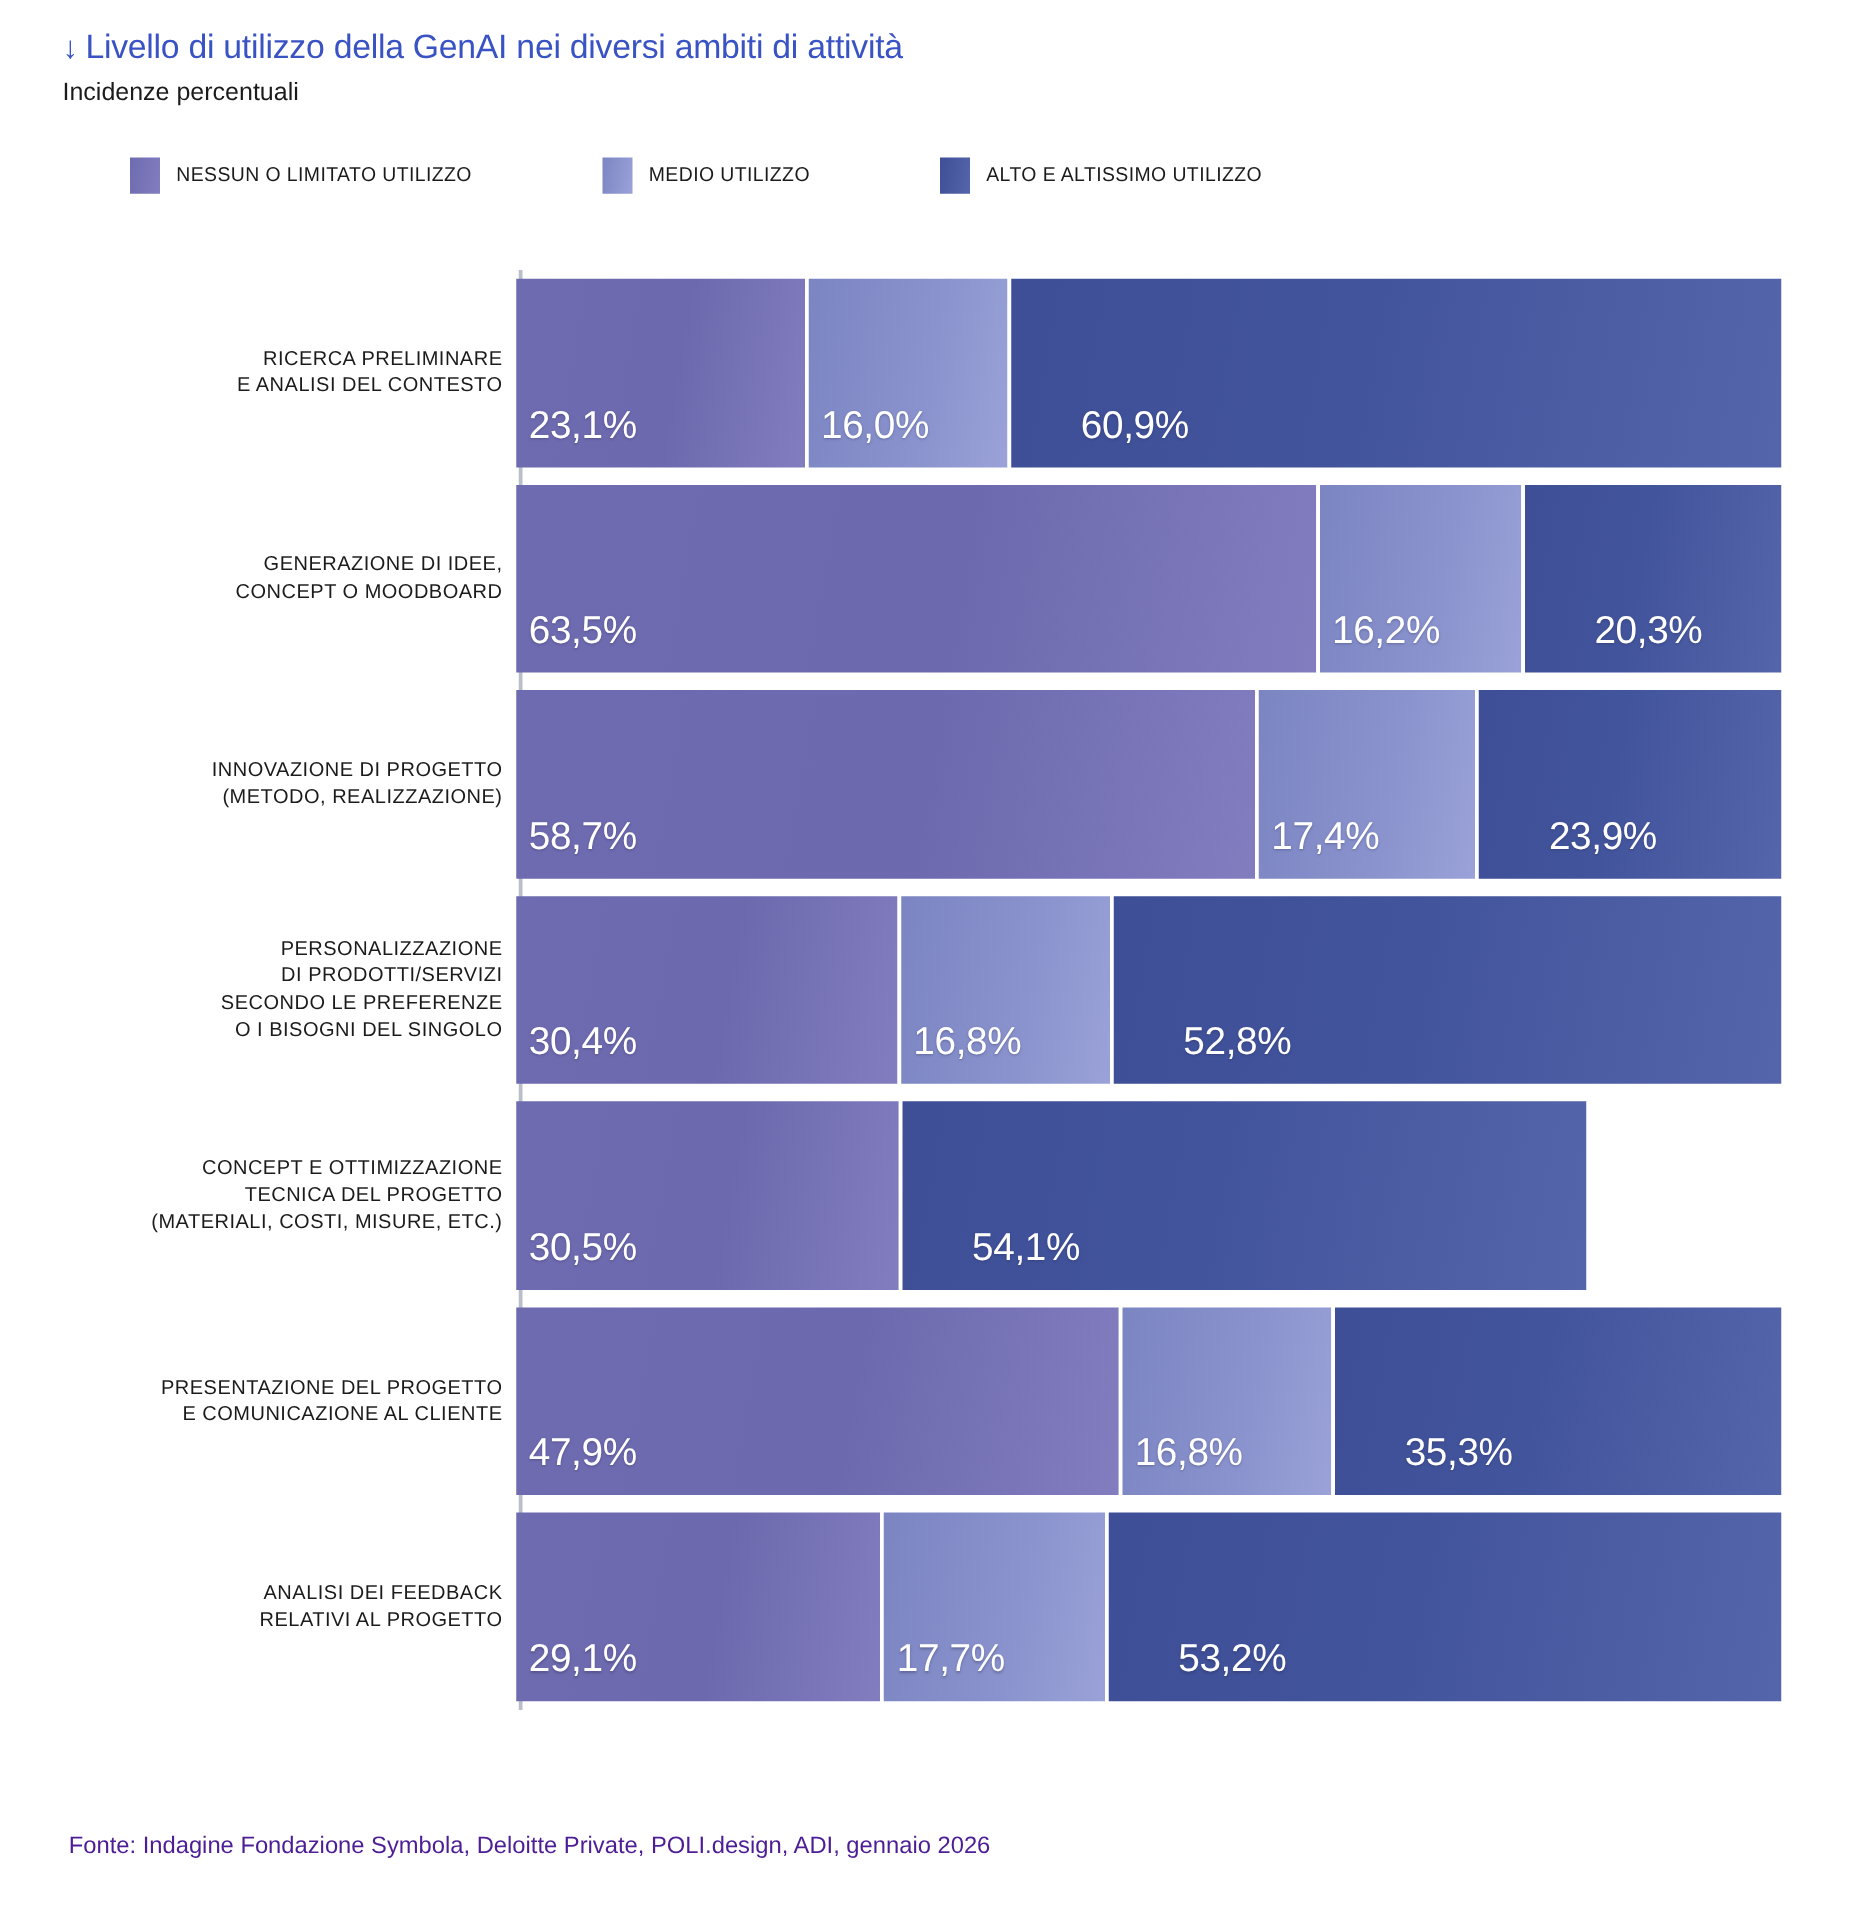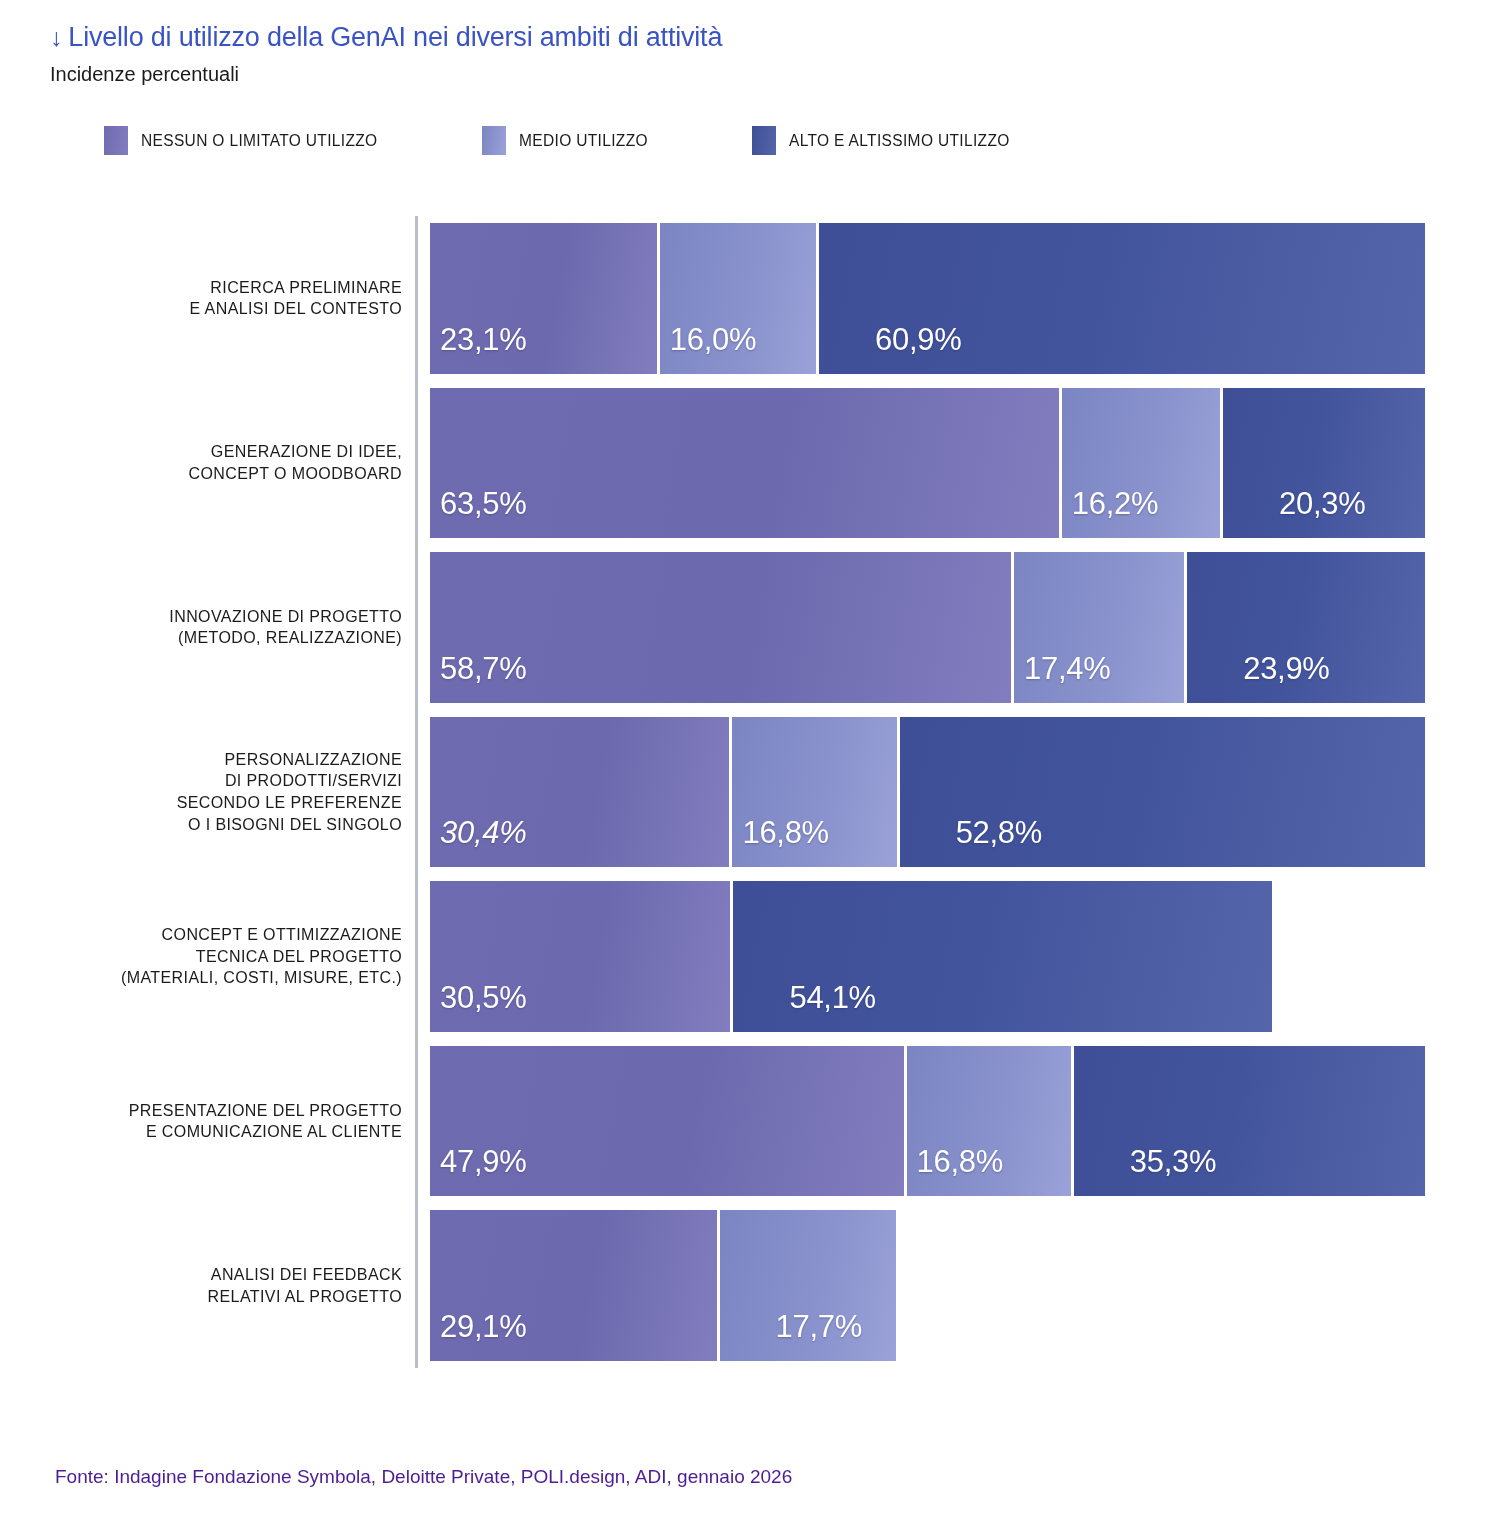--- a/index.html
+++ b/index.html
@@ -117,21 +117,21 @@
     align-items: flex-end;
     text-align: right;
     font-size: 16px;
     line-height: 1.35;
     letter-spacing: 0.4px;
     color: #1b1b1b;
   }
   .row-label span { display: block; white-space: nowrap; }
   .bar {
     flex: 1 1 auto;
-    margin-left: 20px;
+    margin-left: 3px;
     display: flex;
     align-items: stretch;
     position: relative;
   }
   .seg {
     position: relative;
     display: flex;
     align-items: flex-end;
     box-sizing: border-box;
     border-right: 3px solid #ffffff;
@@ -241,21 +241,21 @@
         </div>
       </div>
       <div class="row">
         <div class="row-label">
           <span>PERSONALIZZAZIONE</span>
           <span>DI PRODOTTI/SERVIZI</span>
           <span>SECONDO LE PREFERENZE</span>
           <span>O I BISOGNI DEL SINGOLO</span>
         </div>
         <div class="bar">
-          <div class="seg s0" style="flex: 0 0 30.4%; font-style: italic;">
+          <div class="seg s0" style="flex: 0 0 30.4%;">
             <div class="seg-value">30,4%</div>
           </div>
           <div class="seg s1" style="flex: 0 0 16.8%;">
             <div class="seg-value">16,8%</div>
           </div>
           <div class="seg s2" style="flex: 0 0 52.8%;">
             <div class="seg-value">52,8%</div>
           </div>
         </div>
       </div>
@@ -296,18 +296,21 @@
           <span>ANALISI DEI FEEDBACK</span>
           <span>RELATIVI AL PROGETTO</span>
         </div>
         <div class="bar">
           <div class="seg s0" style="flex: 0 0 29.1%;">
             <div class="seg-value">29,1%</div>
           </div>
           <div class="seg s1" style="flex: 0 0 17.7%;">
             <div class="seg-value">17,7%</div>
           </div>
+          <div class="seg s2" style="flex: 0 0 53.2%;">
+            <div class="seg-value">53,2%</div>
+          </div>
         </div>
       </div>
     </div>
 </div>
 
 <div class="source">Fonte: Indagine Fondazione Symbola, Deloitte Private, POLI.design, ADI, gennaio 2026</div>
 
 </body></html>

